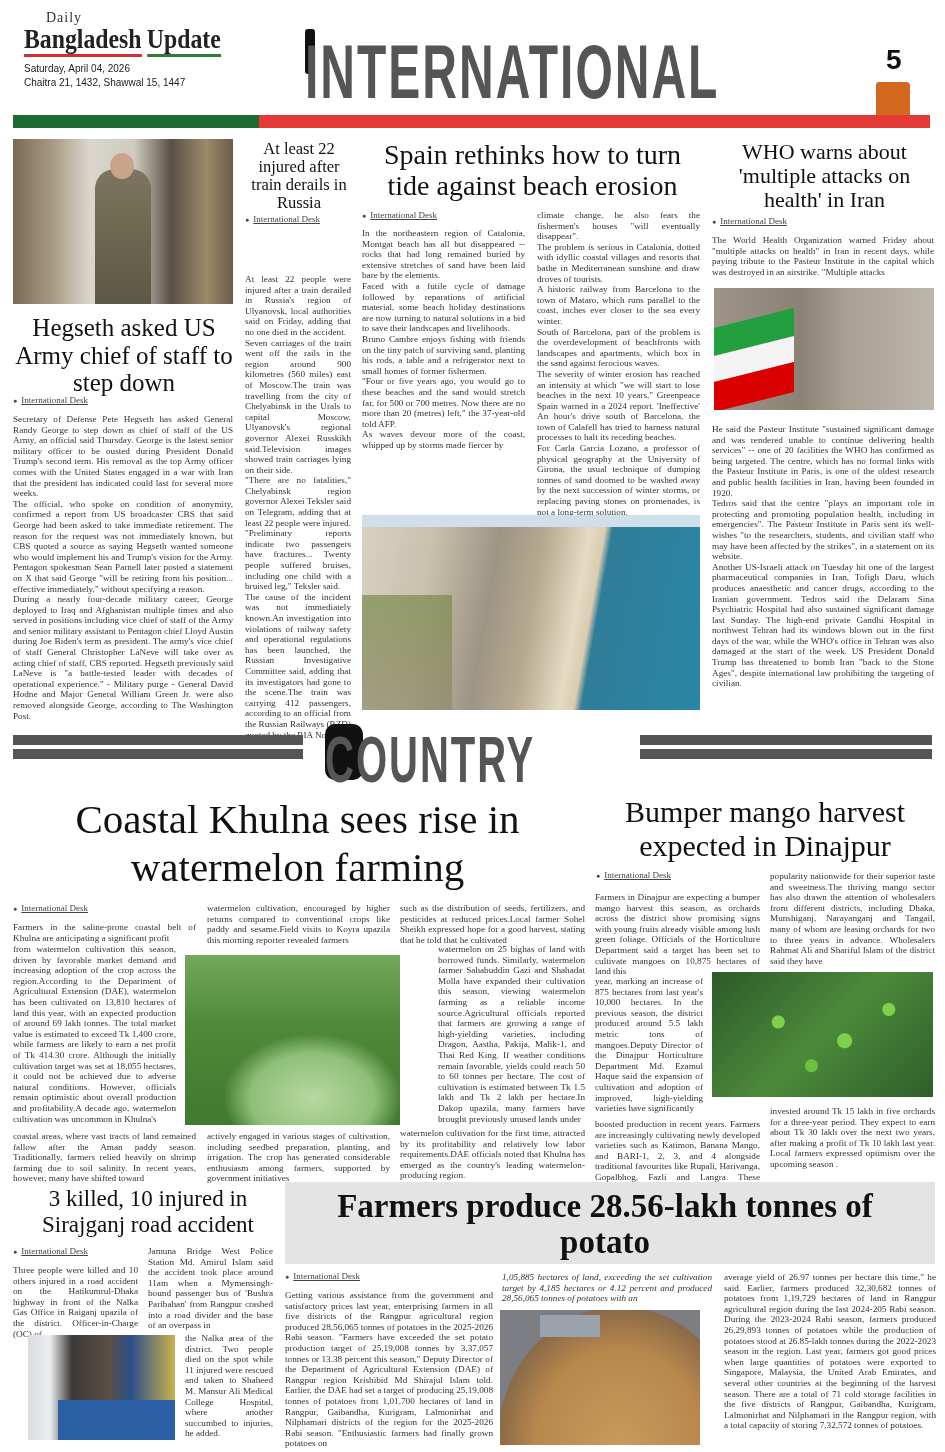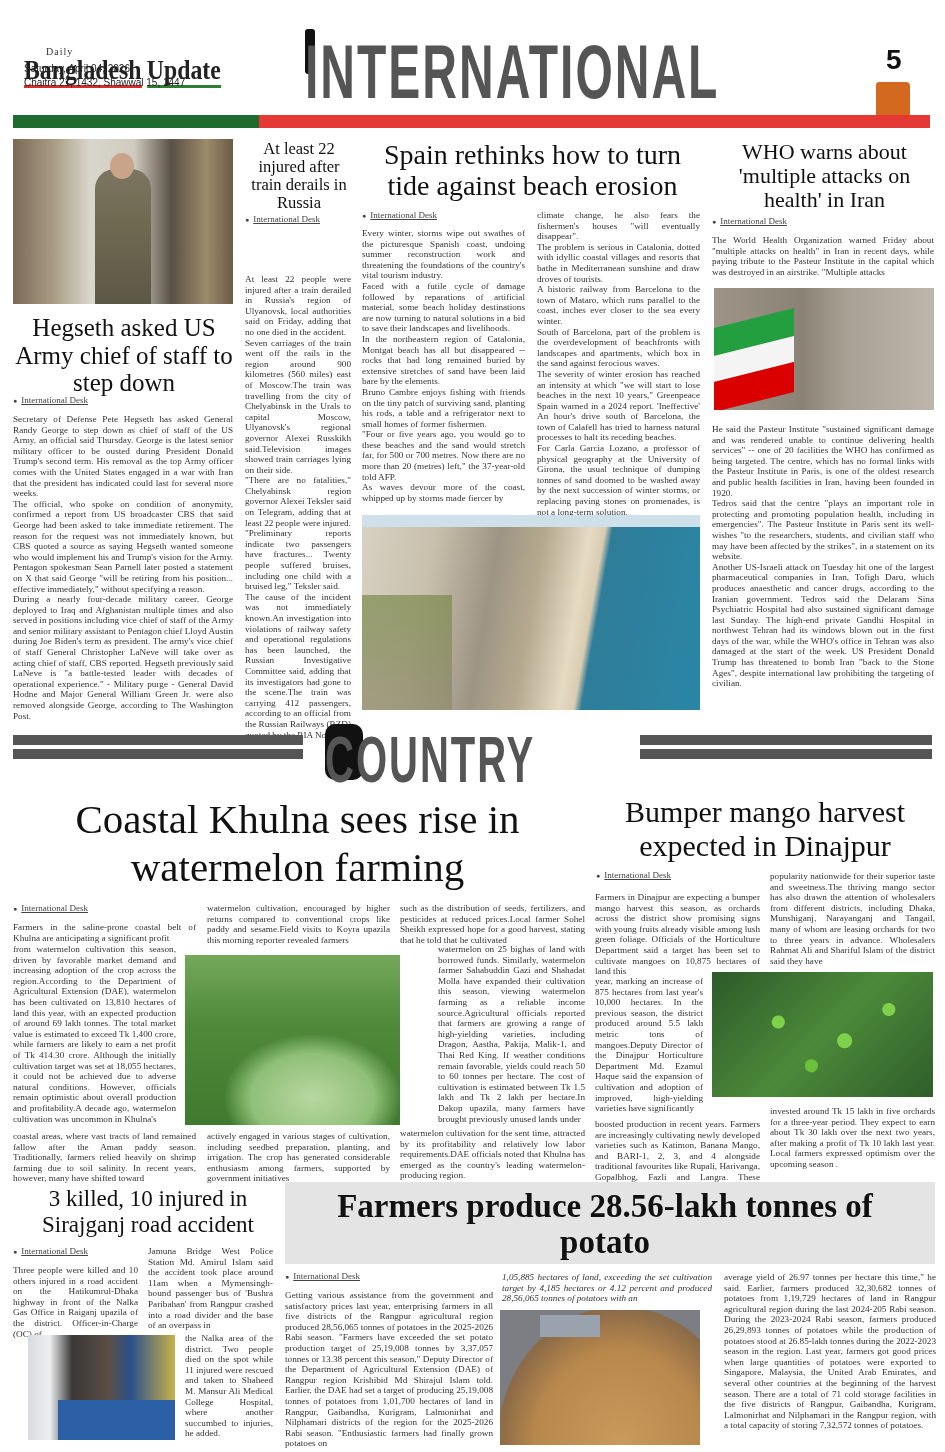--- a/index.html
+++ b/index.html
@@ -1,19 +1,19 @@
 <!DOCTYPE html>
 <html><head>
 <meta charset="utf-8">
 <style>
   * { box-sizing: border-box; margin: 0; padding: 0; }
   body { width: 945px; height: 1452px; background: #fff; font-family: "Liberation Serif", serif; color: #222; overflow: hidden; position: relative; }
   .abs { position: absolute; }
   .masthead-logo { left: 24px; top: 10px; width: 240px; }
-  .logo-daily { font-size: 10px; letter-spacing: 1px; margin-left: 22px; color: #333; margin-top: 36px; }
+  .logo-daily { font-size: 14px; letter-spacing: 1px; margin-left: 22px; color: #333; }
   .logo-main { font-family: "Liberation Serif", serif; font-weight: bold; font-size: 27px; color: #222; line-height: 26px; transform: scaleX(0.88); transform-origin: left; white-space: nowrap; }
   .logo-main .w1 { border-bottom: 3px solid #d32f2f; }
   .logo-main .w2 { border-bottom: 3px solid #2e7d32; margin-left: 6px; }
   .dateline { left: 24px; top: 62px; font-family: "Liberation Sans", sans-serif; font-size: 10px; line-height: 14px; color: #222; }
   .section-title { font-family: "Liberation Sans", sans-serif; font-weight: 900; color: #555; letter-spacing: 2px; text-transform: uppercase; transform: scaleY(1.6); transform-origin: top; }
   .intl-title { left: 305px; top: 28px; font-size: 48px; width: 520px; }
   .intl-bar { left: 305px; top: 29px; width: 10px; height: 45px; background: #111; border-radius: 3px; }
   .page-num { left: 886px; top: 44px; font-family: "Liberation Sans", sans-serif; font-weight: bold; font-size: 28px; color: #111; }
   .page-tab { left: 876px; top: 82px; width: 34px; height: 34px; background: #d2691e; border-radius: 3px 4px 0 0; }
   .rule-green { left: 13px; top: 115px; width: 246px; height: 13px; background: #1e6b30; }
@@ -67,23 +67,22 @@
   <p>At least 22 people were injured after a train derailed in Russia's region of Ulyanovsk, local authorities said on Friday, adding that no one died in the accident.</p>
   <p>Seven carriages of the train went off the rails in the region around 900 kilometres (560 miles) east of Moscow.The train was travelling from the city of Chelyabinsk in the Urals to capital Moscow, Ulyanovsk's regional governor Alexei Russkikh said.Television images showed train carriages lying on their side.</p>
   <p>"There are no fatalities," Chelyabinsk region governor Alexei Teksler said on Telegram, adding that at least 22 people were injured.</p>
   <p>"Preliminary reports indicate two passengers have fractures... Twenty people suffered bruises, including one child with a bruised leg," Teksler said.</p>
   <p>The cause of the incident was not immediately known.An investigation into violations of railway safety and operational regulations has been launched, the Russian Investigative Committee said, adding that its investigators had gone to the scene.The train was carrying 412 passengers, according to an official from the Russian Railways (RZD) quoted by the RIA Novosti.</p>
 </div>
 
 <div class="abs headline" style="left:360px;top:140px;width:345px;font-size:28px;">Spain rethinks how to turn tide against beach erosion</div>
 <div class="abs desk" style="left:362px;top:210px;">International Desk</div>
 <div class="abs body" style="left:362px;top:228px;width:163px;">
-  <p>Every winter, storms wipe out swathes of the picturesque Spanish coast, undoing summer reconstruction work and threatening the foundations of the country's vital tourism industry.</p>
+  <p>In the northeastern region of Catalonia, Montgat beach has all but disappeared -- rocks that had long remained buried by extensive stretches of sand have been laid bare by the elements.</p>
   <p>Faced with a futile cycle of damage followed by reparations of artificial material, some beach holiday destinations are now turning to natural solutions in a bid to save their landscapes and livelihoods.</p>
-  <p>In the northeastern region of Catalonia, Montgat beach has all but disappeared -- rocks that had long remained buried by extensive stretches of sand have been laid bare by the elements.</p>
   <p>Bruno Cambre enjoys fishing with friends on the tiny patch of surviving sand, planting his rods, a table and a refrigerator next to small homes of former fishermen.</p>
   <p>"Four or five years ago, you would go to these beaches and the sand would stretch far, for 500 or 700 metres. Now there are no more than 20 (metres) left," the 37-year-old told AFP.</p>
   <p>As waves devour more of the coast, whipped up by storms made fiercer by</p>
 </div>
 <div class="abs body" style="left:537px;top:210px;width:163px;">
   <p>climate change, he also fears the fishermen's houses "will eventually disappear".</p>
   <p>The problem is serious in Catalonia, dotted with idyllic coastal villages and resorts that bathe in Mediterranean sunshine and draw droves of tourists.</p>
   <p>A historic railway from Barcelona to the town of Mataro, which runs parallel to the coast, inches ever closer to the sea every winter.</p>
   <p>South of Barcelona, part of the problem is the overdevelopment of beachfronts with landscapes and apartments, which box in the sand against ferocious waves.</p>
   <p>The severity of winter erosion has reached an intensity at which "we will start to lose beaches in the next 10 years," Greenpeace Spain warned in a 2024 report. 'Ineffective' An hour's drive south of Barcelona, the town of Calafell has tried to harness natural processes to halt its receding beaches.</p>
@@ -118,21 +117,21 @@
 <div class="abs body" style="left:13px;top:922px;width:183px;">Farmers in the saline-prone coastal belt of Khulna are anticipating a significant profit</div>
 <div class="abs body" style="left:13px;top:944px;width:163px;">from watermelon cultivation this season, driven by favorable market demand and increasing adoption of the crop across the region.According to the Department of Agricultural Extension (DAE), watermelon has been cultivated on 13,810 hectares of land this year, with an expected production of around 69 lakh tonnes. The total market value is estimated to exceed Tk 1,400 crore, while farmers are likely to earn a net profit of Tk 414.30 crore. Although the initially cultivation target was set at 18,055 hectares, it could not be achieved due to adverse natural conditions. However, officials remain optimistic about overall production and profitability.A decade ago, watermelon cultivation was uncommon in Khulna's</div>
 <div class="abs body" style="left:13px;top:1131px;width:183px;">coastal areas, where vast tracts of land remained fallow after the Aman paddy season. Traditionally, farmers relied heavily on shrimp farming due to soil salinity. In recent years, however, many have shifted toward</div>
 <div class="abs body" style="left:207px;top:903px;width:183px;">watermelon cultivation, encouraged by higher returns compared to conventional crops like paddy and sesame.Field visits to Koyra upazila this morning reporter revealed farmers</div>
 <div class="abs photo" style="left:185px;top:955px;width:215px;height:170px;background:linear-gradient(#74a85a,#4f8a3a 40%,#3f7a2e);">
   <div style="position:absolute;left:40px;top:80px;width:175px;height:90px;background:radial-gradient(ellipse at 50% 70%,#b8d8a0 0%,#8fbf78 50%,rgba(0,0,0,0) 72%);"></div>
 </div>
 <div class="abs body" style="left:207px;top:1131px;width:183px;">actively engaged in various stages of cultivation, including seedbed preparation, planting, and irrigation. The crop has generated considerable enthusiasm among farmers, supported by government initiatives</div>
 <div class="abs body" style="left:400px;top:903px;width:185px;">such as the distribution of seeds, fertilizers, and pesticides at reduced prices.Local farmer Sohel Sheikh expressed hope for a good harvest, stating that he told that he cultivated</div>
 <div class="abs body" style="left:438px;top:944px;width:147px;">watermelon on 25 bighas of land with borrowed funds. Similarly, watermelon farmer Sahabuddin Gazi and Shahadat Molla have expanded their cultivation this season, viewing watermelon farming as a reliable income source.Agricultural officials reported that farmers are growing a range of high-yielding varieties, including Dragon, Aastha, Pakija, Malik-1, and Thai Red King. If weather conditions remain favorable, yields could reach 50 to 60 tonnes per hectare. The cost of cultivation is estimated between Tk 1.5 lakh and Tk 2 lakh per hectare.In Dakop upazila, many farmers have brought previously unused lands under</div>
-<div class="abs body" style="left:400px;top:1128px;width:185px;">watermelon cultivation for the sent time, attracted by its profitability and relatively low labor requirements.DAE officials noted that Khulna has emerged as the country's leading watermelon-producing region.</div>
+<div class="abs body" style="left:400px;top:1128px;width:185px;">watermelon cultivation for the first time, attracted by its profitability and relatively low labor requirements.DAE officials noted that Khulna has emerged as the country's leading watermelon-producing region.</div>
 
 <div class="abs headline" style="left:595px;top:795px;width:340px;font-size:30px;line-height:34px;">Bumper mango harvest expected in Dinajpur</div>
 <div class="abs desk" style="left:596px;top:870px;">International Desk</div>
 <div class="abs body" style="left:595px;top:892px;width:165px;">Farmers in Dinajpur are expecting a bumper mango harvest this season, as orchards across the district show promising signs with young fruits already visible among lush green foliage. Officials of the Horticulture Department said a target has been set to cultivate mangoes on 10,875 hectares of land this</div>
 <div class="abs body" style="left:595px;top:976px;width:108px;">year, marking an increase of 875 hectares from last year's 10,000 hectares. In the previous season, the district produced around 5.5 lakh metric tons of mangoes.Deputy Director of the Dinajpur Horticulture Department Md. Ezamul Haque said the expansion of cultivation and adoption of improved, high-yielding varieties have significantly</div>
 <div class="abs body" style="left:595px;top:1106px;width:165px;margin-top:13px;">boosted production in recent years. Farmers are increasingly cultivating newly developed varieties such as Katimon, Banana Mango, and BARI-1, 2, 3, and 4 alongside traditional favourites like Rupali, Harivanga, Gopalbhog, Fazli and Langra. These varieties are gaining</div>
 <div class="abs body" style="left:770px;top:871px;width:165px;">popularity nationwide for their superior taste and sweetness.The thriving mango sector has also drawn the attention of wholesalers from different districts, including Dhaka, Munshiganj, Narayanganj and Tangail, many of whom are leasing orchards for two to three years in advance. Wholesalers Rahmat Ali and Shariful Islam of the district said they have</div>
 <div class="abs photo" style="left:712px;top:972px;width:221px;height:125px;background:radial-gradient(circle at 30% 40%,#7fd04a 0 6px,transparent 7px),radial-gradient(circle at 60% 55%,#7fd04a 0 7px,transparent 8px),radial-gradient(circle at 80% 30%,#7fd04a 0 6px,transparent 7px),radial-gradient(circle at 45% 75%,#6cc03c 0 6px,transparent 7px),linear-gradient(135deg,#2d5a2a,#4c8a3a 50%,#2e5e2a);"></div>
 <div class="abs body" style="left:770px;top:1106px;width:165px;">invested around Tk 15 lakh in five orchards for a three-year period. They expect to earn about Tk 30 lakh over the next two years, after making a profit of Tk 10 lakh last year. Local farmers expressed optimism over the upcoming season .</div>
 

